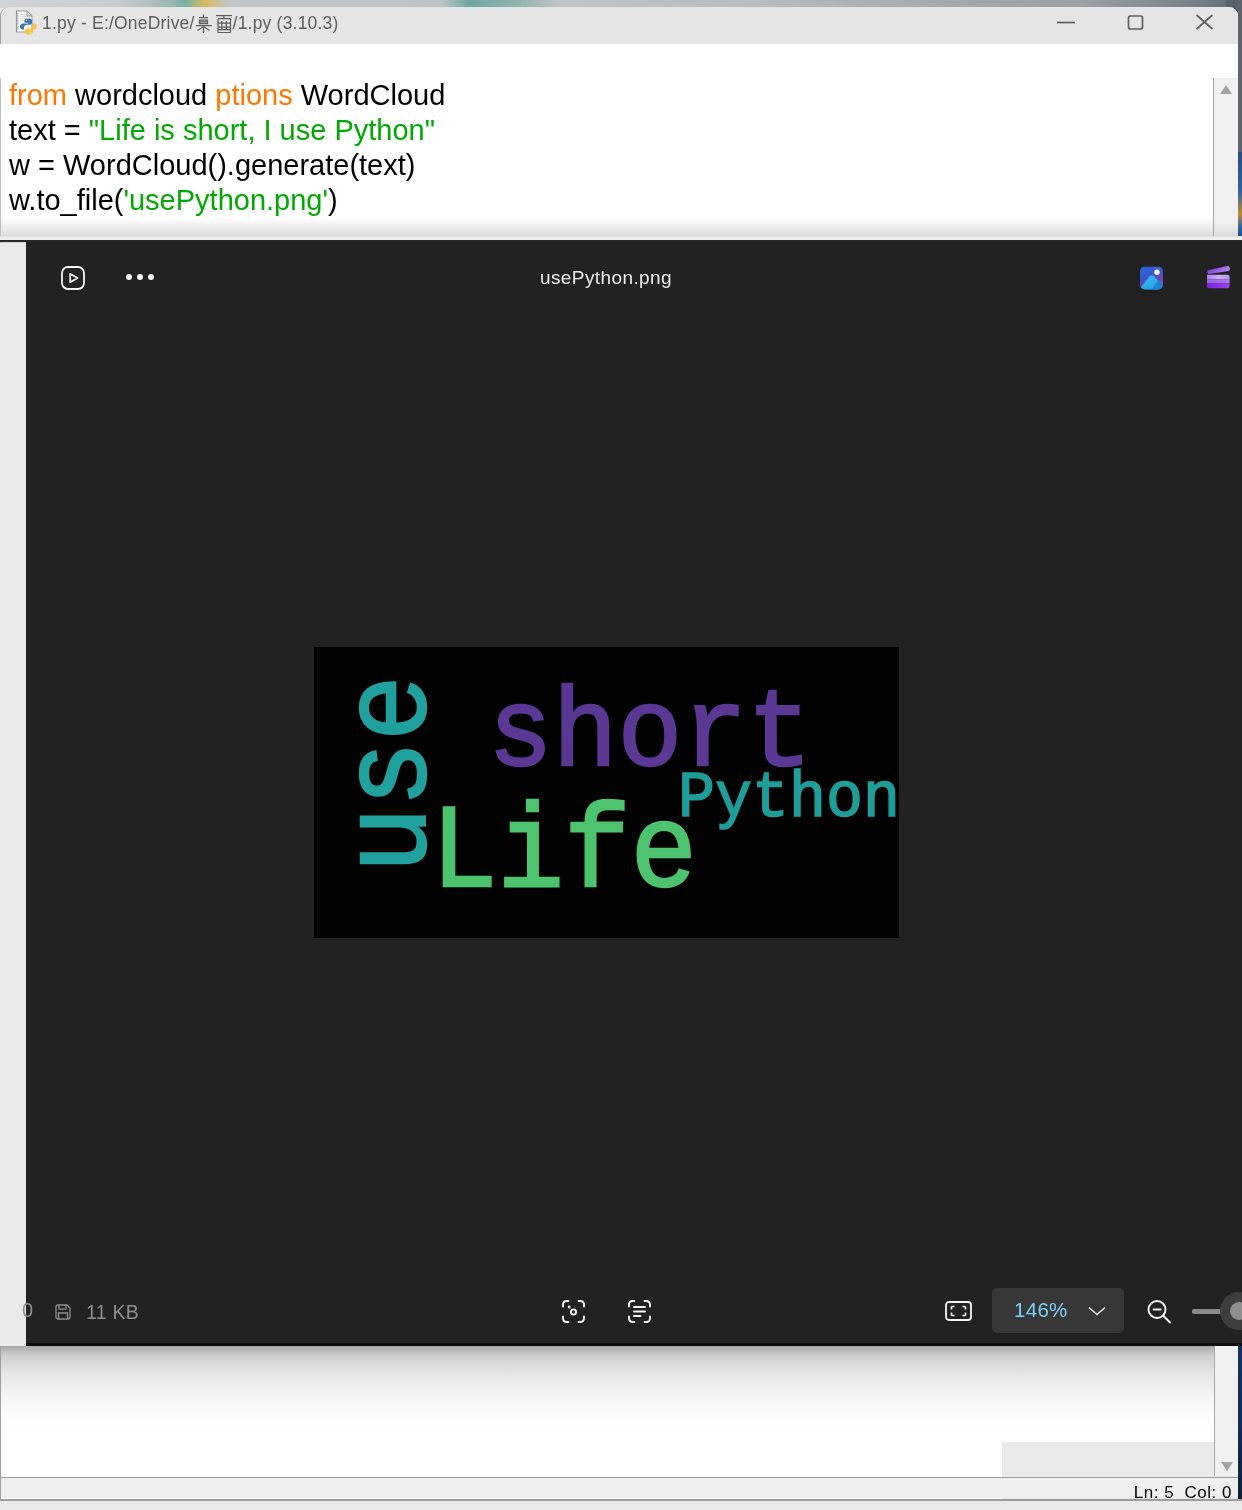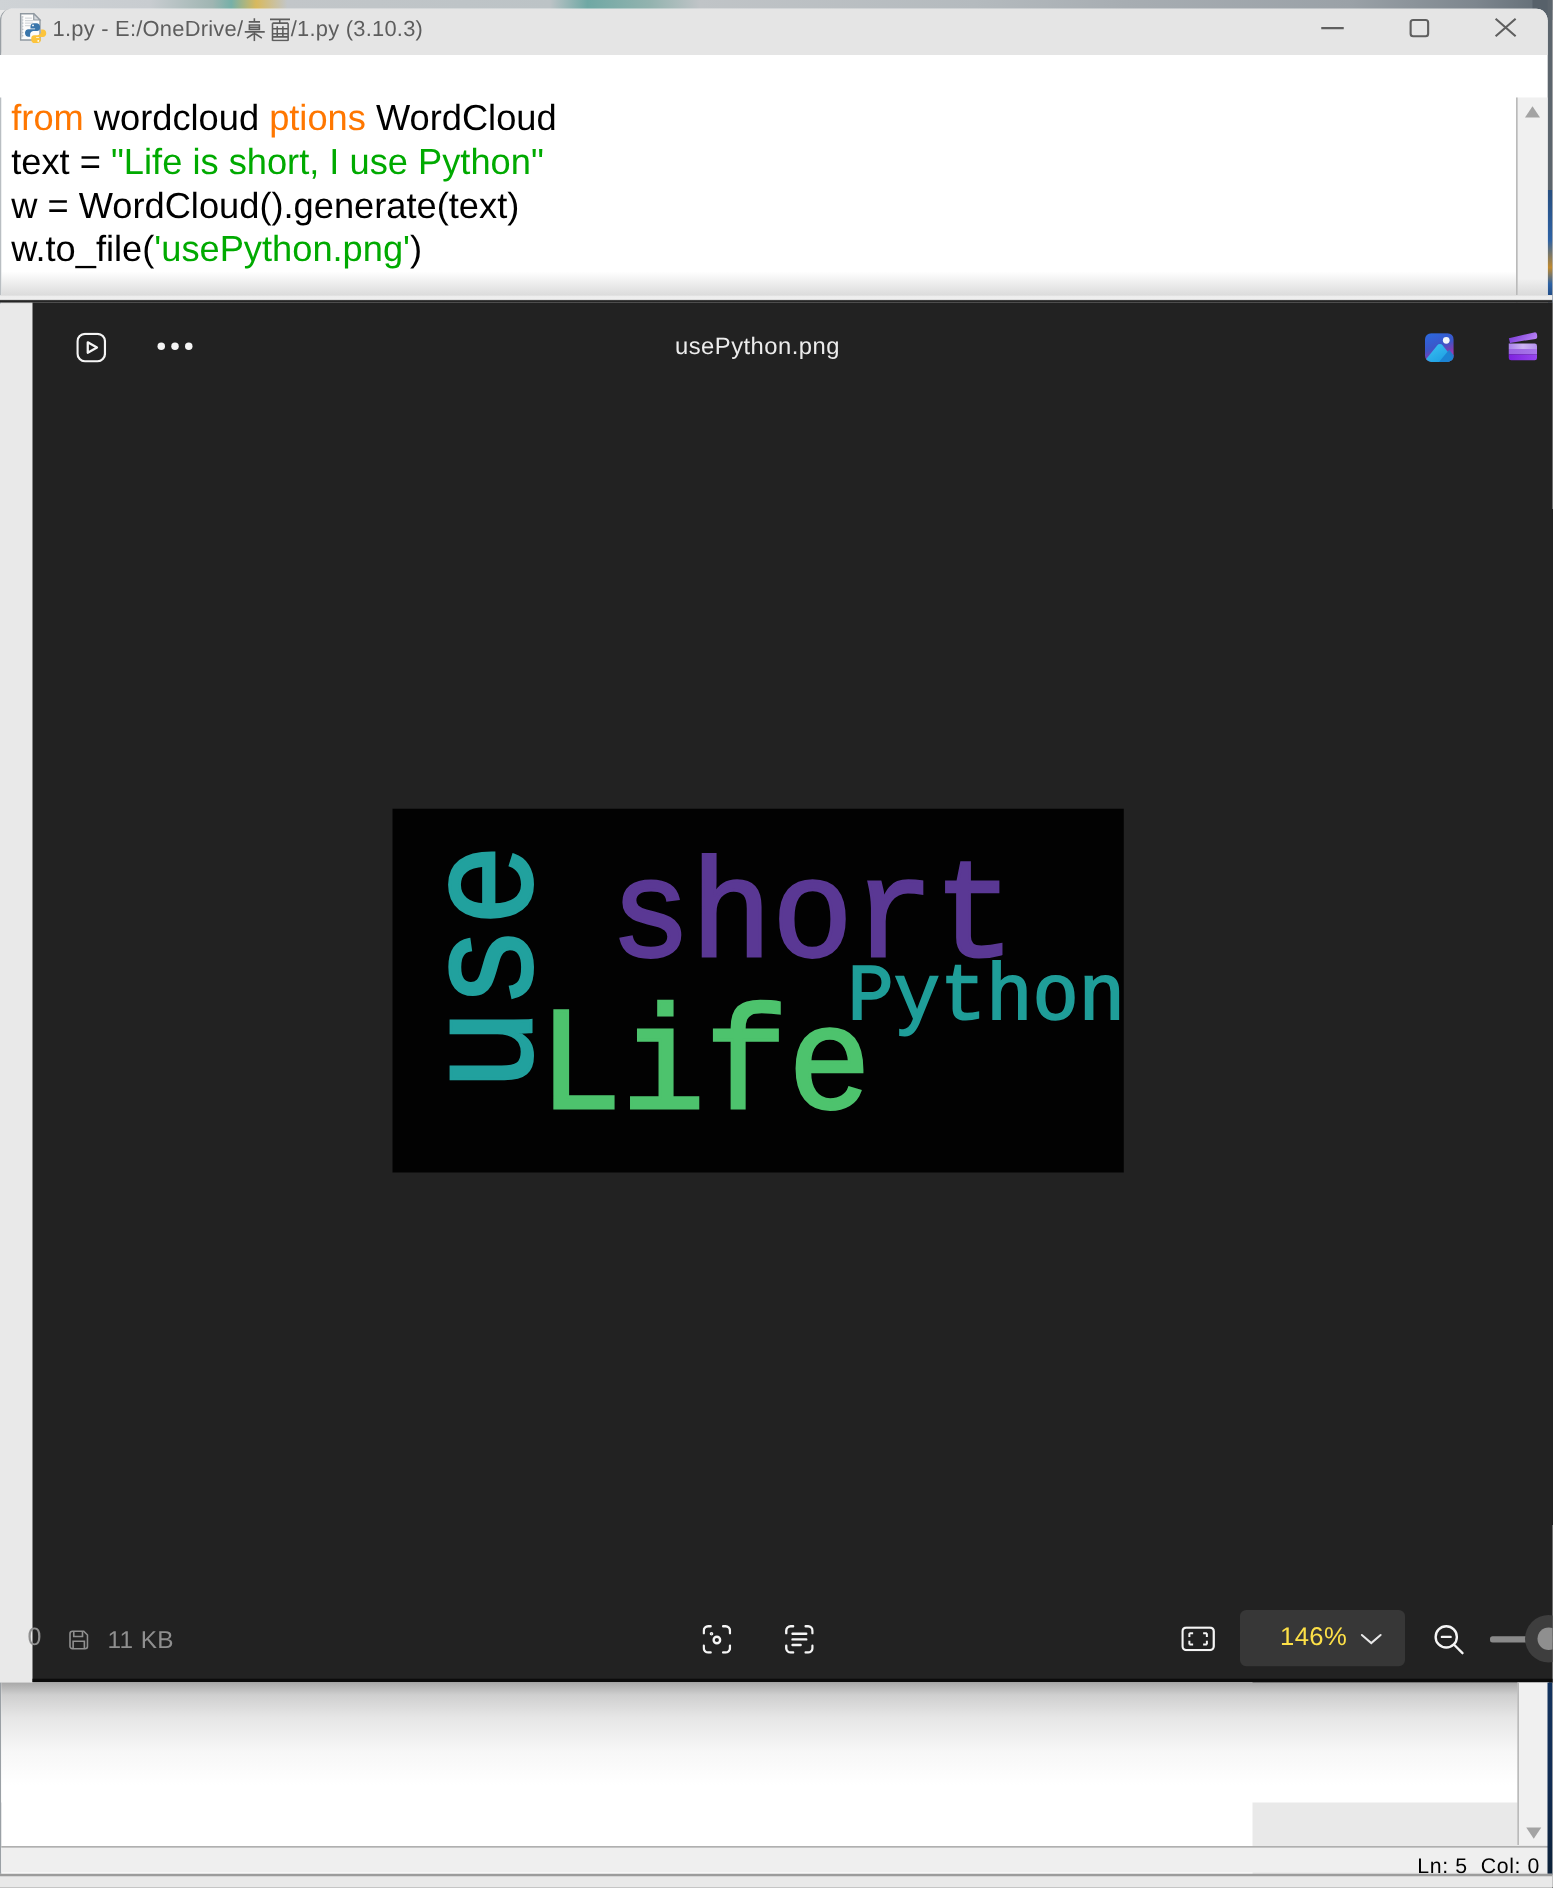--- a/index.html
+++ b/index.html
@@ -31,21 +31,21 @@
   #gapline { left:0; top:236px; width:1242px; height:6px; background:linear-gradient(180deg,#dadada 0,#ededed 1px,#f0f0f0 3.5px,#2a2a2a 4.5px,#222 6px); }
 
   
   #photos { left:0; top:242px; width:1242px; height:1104px; background:#222222;margin-left:26px; }
   #ph-title { position:absolute; left:514px; top:25px; width:200px; font-size:19px; color:#ececec; letter-spacing:0.4px; }
   
   #wc { position:absolute; left:288px; top:405px; width:585px; height:291px; background:#020202; }
   
   #ph-bottom { position:absolute; left:0; top:1038px; width:1242px; height:63px; color:#909090; }
   #zoombtn { position:absolute; left:966px; top:8px; width:132px; height:45px; background:#373737; border-radius:5px; }
-  #zoombtn span { position:absolute; left:32px; top:10px; font-size:20.5px; color:#fde047; letter-spacing:0.3px;}
+  #zoombtn span { position:absolute; left:22px; top:10px; font-size:20.5px; color:#7dd3fc; letter-spacing:0.3px;}
   #photos-bottom-line { position:absolute; left:0; top:1101px; width:1242px; height:3px; background:#0b0b0b; }
 
   
   #idle-bottom { left:0; top:1346px; width:1002px; height:156px; background:#fff; border-left:1px solid #9aa0a5;padding-left:33px; }
   #ib-shade { position:absolute; left:0; top:0; width:1238px; height:96px; background:linear-gradient(180deg,#a8a8a8 0,#cfcfcf 10px,#e6e6e6 28px,#f7f7f7 55px,#fff 82px); }
   #ib-scroll { position:absolute; left:1213px; top:0; width:25px; height:130px; background:#f0f0f0; border-left:1px solid #a8a8a8; }
   .tri-down { width:0; height:0; border-left:6px solid transparent; border-right:6px solid transparent; border-top:9px solid #a3a3a3; }
   #statusbar { position:absolute; left:0; top:131px; width:1238px; height:21px; background:#efefef; border-top:1px solid #9b9b9b; }
   #status-text { position:absolute; right:7px; top:5px; font-size:17px; color:#000; letter-spacing:0.5px; }
   #desktop-right-bottom { left:1238px; top:1346px; width:4px; height:154px; background:linear-gradient(180deg,#13335e 0,#102c54 80px,#0c2138 154px); }

